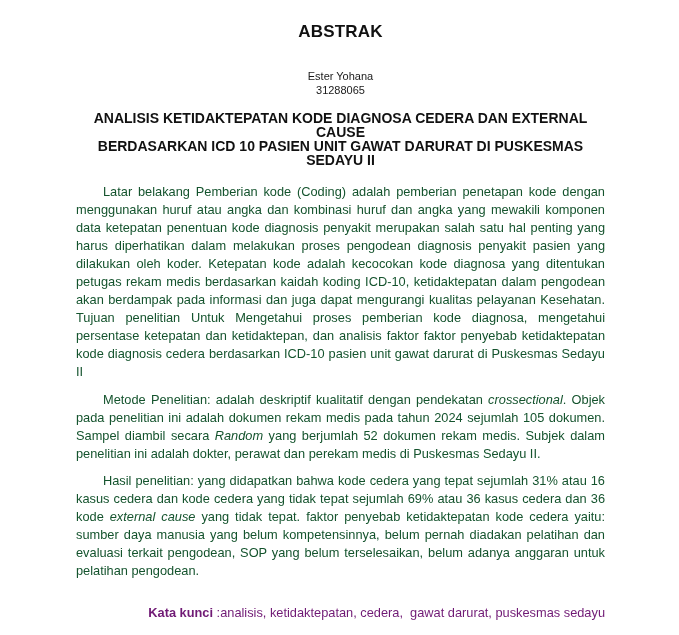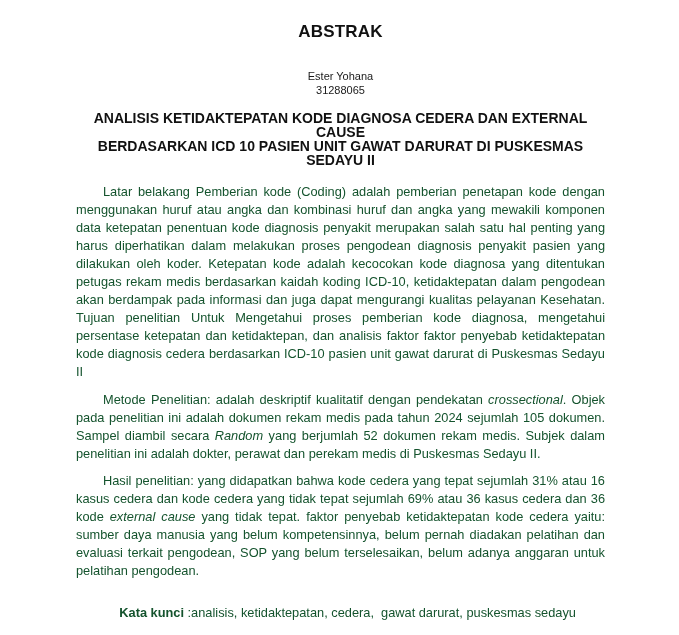--- a/index.html
+++ b/index.html
@@ -55,23 +55,23 @@
     line-height: 18px;
     text-align: justify;
     text-indent: 27px;
     color: #14532d;
   }
   .para .it { font-style: italic; }
   .keywords {
     margin: 12px 0 0 0;
     font-size: 12.8px;
     line-height: 13.6px;
-    text-align: center;
+    text-align: right;
     white-space: pre-wrap;
-    color: #14532d;
+    color: #701a75;
   }
   .keywords .label { font-weight: bold; }
 </style>
 </head>
 <body>
 
 <div class="doc">
 
   <div class="doc-heading">ABSTRAK</div>
 

